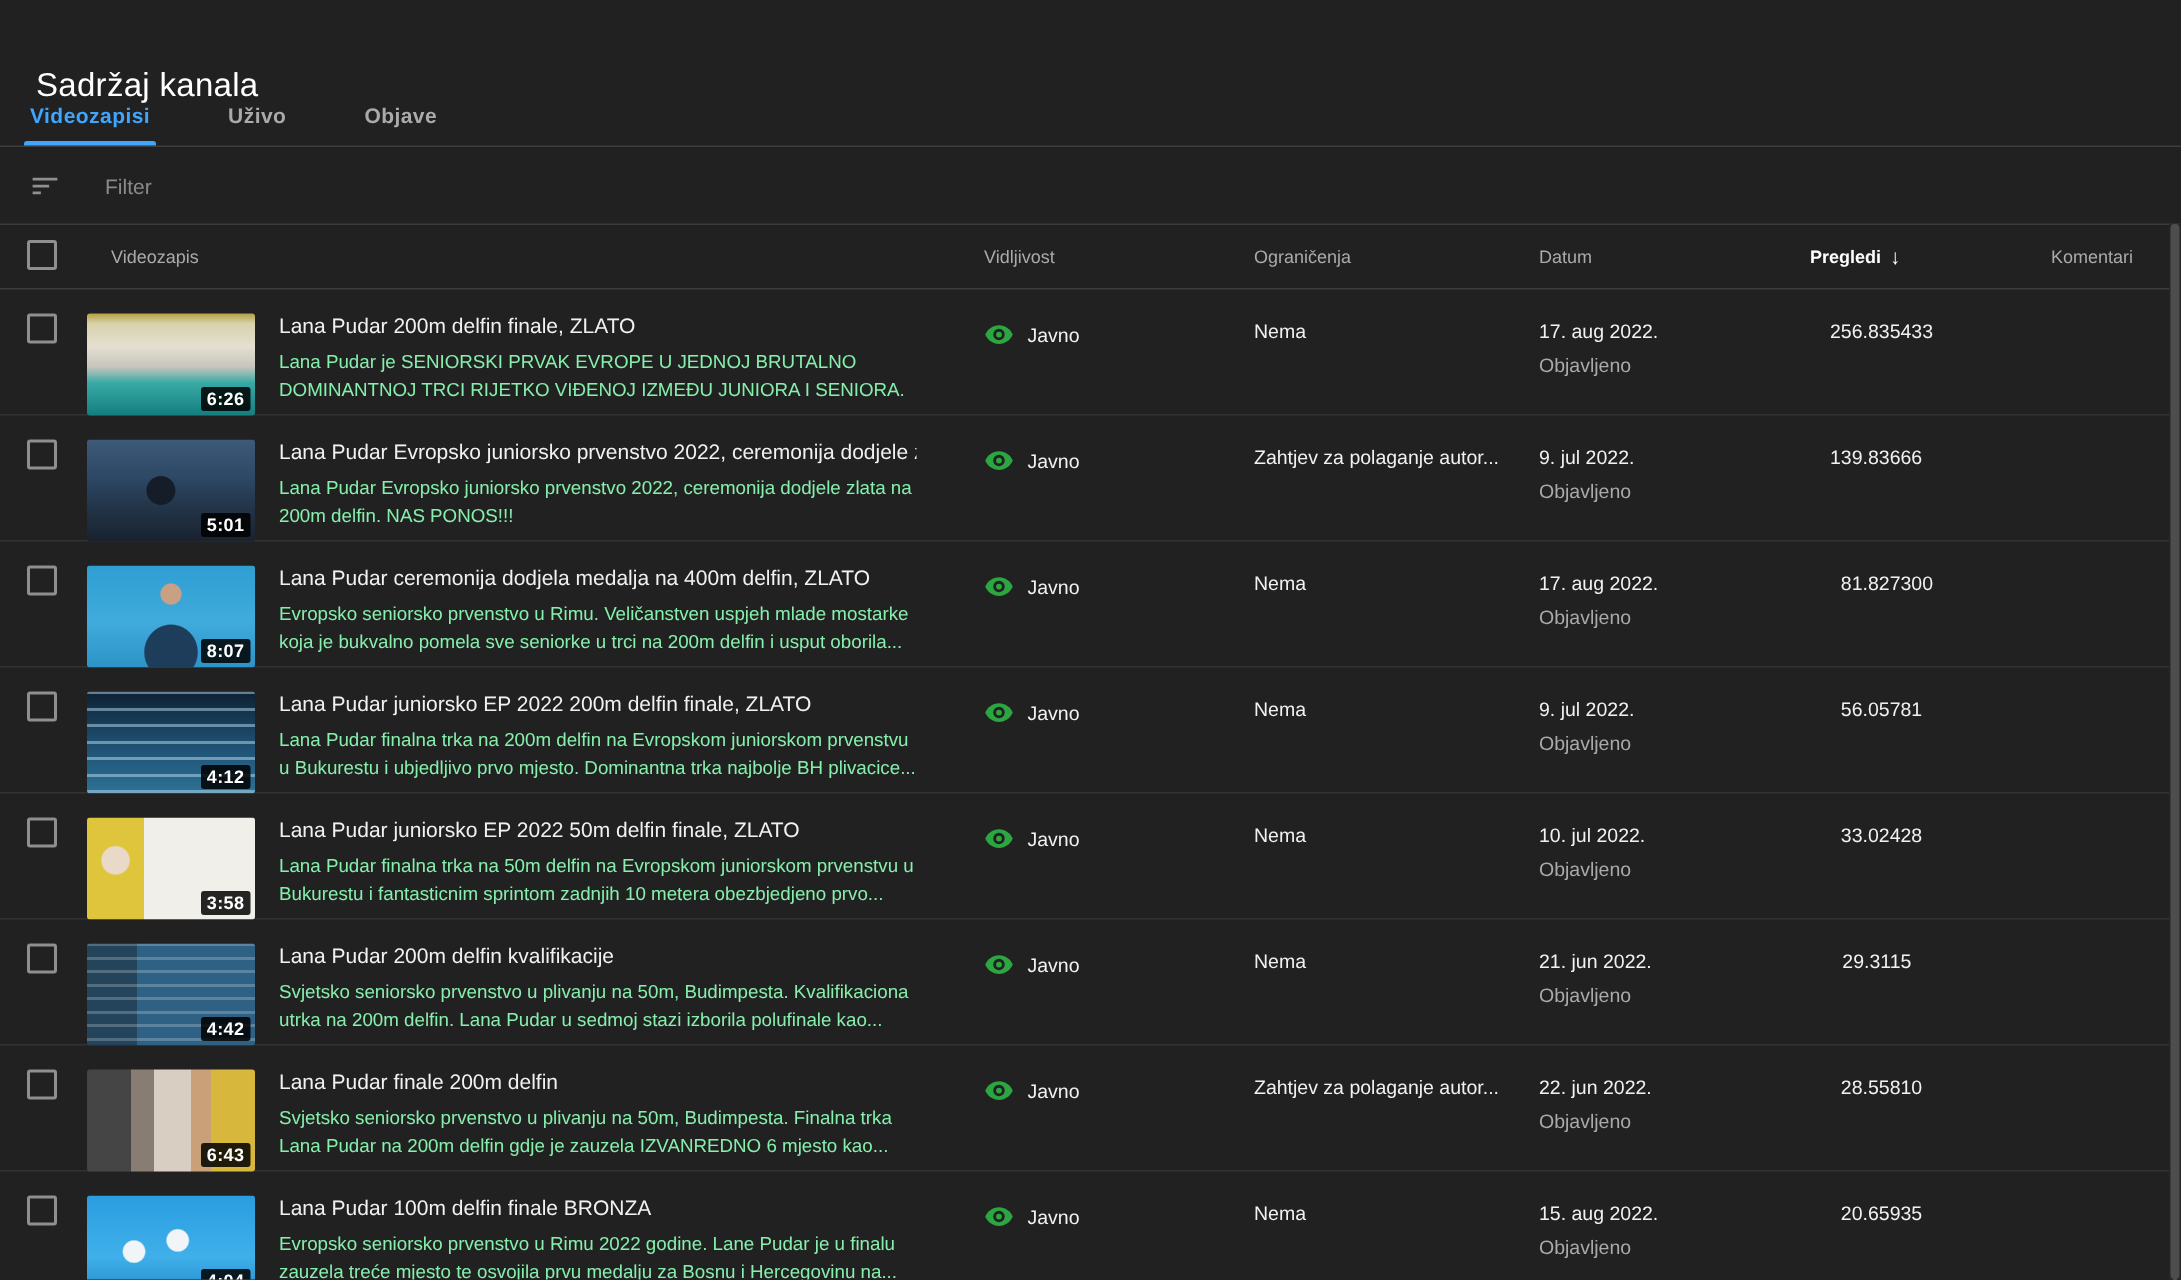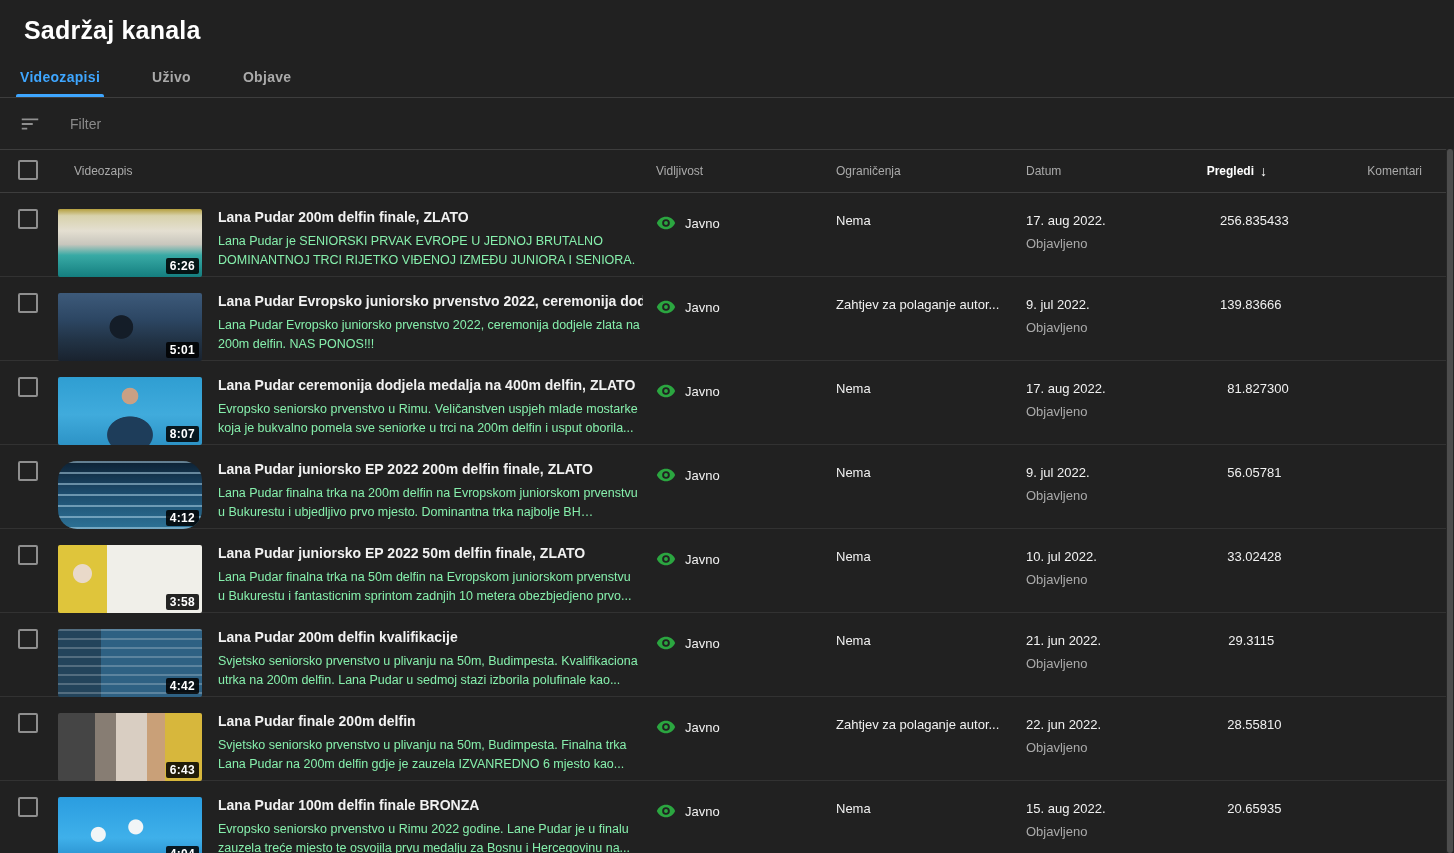--- a/index.html
+++ b/index.html
@@ -3,21 +3,21 @@
 <meta charset="utf-8">
 <style>
   html,body{margin:0;padding:0;}
   body{
     width:1454px;height:853px;overflow:hidden;
     background:#212121;color:#f1f1f1;
     font-family:"Liberation Sans","DejaVu Sans",sans-serif;
     -webkit-font-smoothing:antialiased;
   }
   .page-header{padding:16px 24px 0 24px;height:40px;}
-  .page-title{font-size:25px;font-weight:700;color:#fff;letter-spacing:.2px;}
+  .page-title{font-size:22px;font-weight:400;color:#fff;letter-spacing:.2px;margin-top:28px;}
 
   .tabs{display:flex;padding-left:16px;height:41px;align-items:flex-end;}
   .tab{
     padding:0 4px 12px 4px;margin-right:44px;font-size:14px;font-weight:700;
     color:#aaaaaa;letter-spacing:.3px;cursor:pointer;position:relative;
   }
   .tab.active{color:#3ea6ff;}
   .tab.active::after{
     content:"";position:absolute;left:0;right:0;bottom:0;height:3px;
     background:#3ea6ff;border-radius:2px 2px 0 0;
@@ -53,31 +53,31 @@
   .checkbox{
     display:inline-block;width:16px;height:16px;border:2px solid #8f8f8f;
     border-radius:2px;margin-left:18px;cursor:pointer;background:transparent;
   }
 
   .row{height:83px;border-bottom:1px solid #323232;padding-top:0;}
   .row .cell{padding-top:20px;font-size:13px;color:#f1f1f1;}
   .row .cell-check{padding-top:16px;}
   .cell-video{display:flex;padding-top:16px !important;}
   .thumb{
-    width:144px;height:68px;position:relative;flex-shrink:0;border-radius:2px;
+    width:112px;height:68px;position:relative;flex-shrink:0;border-radius:2px;
     overflow:hidden;cursor:pointer;
   }
   .duration{
     position:absolute;right:3px;bottom:3px;background:rgba(0,0,0,0.85);
     color:#fff;font-size:12px;font-weight:700;padding:1px 4px;border-radius:2px;
     letter-spacing:.3px;
   }
   .video-meta{margin-left:16px;max-width:425px;}
   .video-title{
-    font-size:14px;font-weight:700;color:#f1f1f1;white-space:nowrap;
+    font-size:14px;font-weight:400;color:#f1f1f1;white-space:nowrap;
     overflow:hidden;margin-bottom:7px;cursor:pointer;
   }
   .video-desc{font-size:12.5px;color:#86efac;line-height:1.55;
     display:-webkit-box;-webkit-line-clamp:2;-webkit-box-orient:vertical;overflow:hidden;}
 
   .cell-visibility{display:flex;align-items:center;padding-left:16px;}
   .eye{width:20px;height:20px;display:inline-flex;margin-right:9px;flex-shrink:0;}
   .cell-restrictions{padding-left:16px;}
   .cell-date{padding-left:16px;line-height:1.2;}
   .date-status{color:#aaaaaa;margin-top:7px;}
@@ -95,21 +95,21 @@
     linear-gradient(180deg,#b5a040 0%,#d8d2ac 10%,#e4dfd1 32%,#c8c6bd 52%,#38aaa5 68%,#147e7f 100%);}
   .thumb-2{background:
     radial-gradient(circle at 44% 50%,#141d28 0 13%,rgba(0,0,0,0) 14%),
     linear-gradient(180deg,#3d5a7a 0%,#2d4764 38%,#223447 68%,#19222e 100%);}
   .thumb-3{background:
     radial-gradient(circle at 50% 28%,#c9a084 0 9%,rgba(0,0,0,0) 10%),
     radial-gradient(ellipse at 50% 85%,#1e3d5a 0 22%,rgba(0,0,0,0) 23%),
     linear-gradient(180deg,#2f9ed2 0%,#40abdc 55%,#2d93c6 100%);}
   .thumb-4{background:
     repeating-linear-gradient(180deg,rgba(185,220,238,.5) 0 2px,rgba(0,0,0,0) 2px 11px),
-    linear-gradient(180deg,#0d2133 0%,#1c4a6b 45%,#2d7296 100%); border-radius: 19px;}
+    linear-gradient(180deg,#0d2133 0%,#1c4a6b 45%,#2d7296 100%);}
   .thumb-5{background:
     radial-gradient(circle at 17% 42%,#e9d9c9 0 9px,rgba(0,0,0,0) 10px),
     linear-gradient(90deg,#dfc53b 0 34%,#f0efe9 34% 100%);}
   .thumb-6{background:
     repeating-linear-gradient(180deg,rgba(255,255,255,.22) 0 2px,rgba(0,0,0,0) 2px 9px),
     linear-gradient(90deg,#23445b 0 30%,#2e6183 30% 100%);}
   .thumb-7{background:
     linear-gradient(90deg,#454545 0 26%,#877d73 26% 40%,#d9cec2 40% 62%,#c9a078 62% 74%,#d7b73c 74% 100%);}
   .thumb-8{background:
     radial-gradient(circle at 28% 55%,#f1f5f7 0 7px,rgba(0,0,0,0) 8px),

